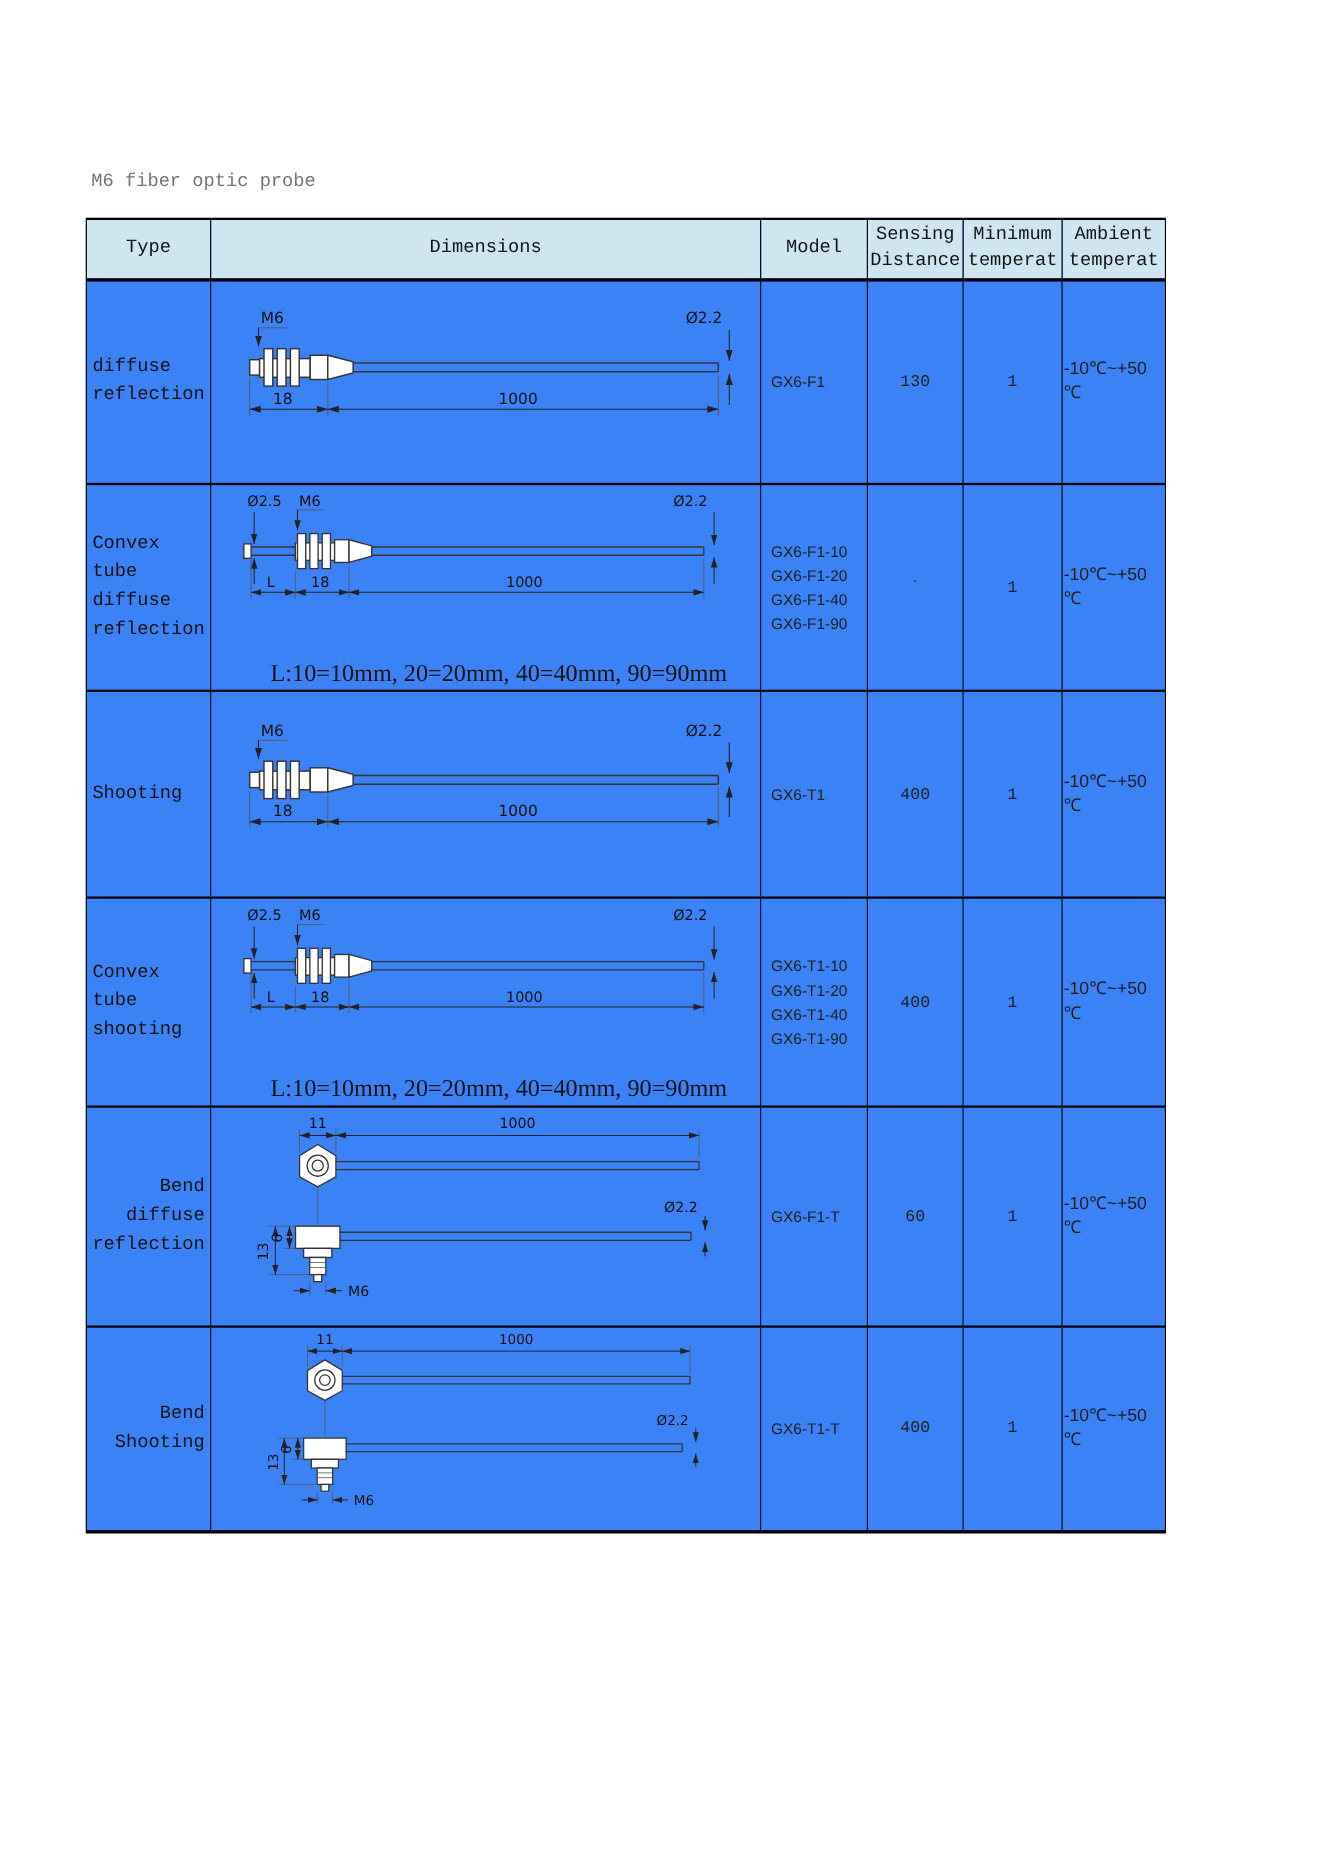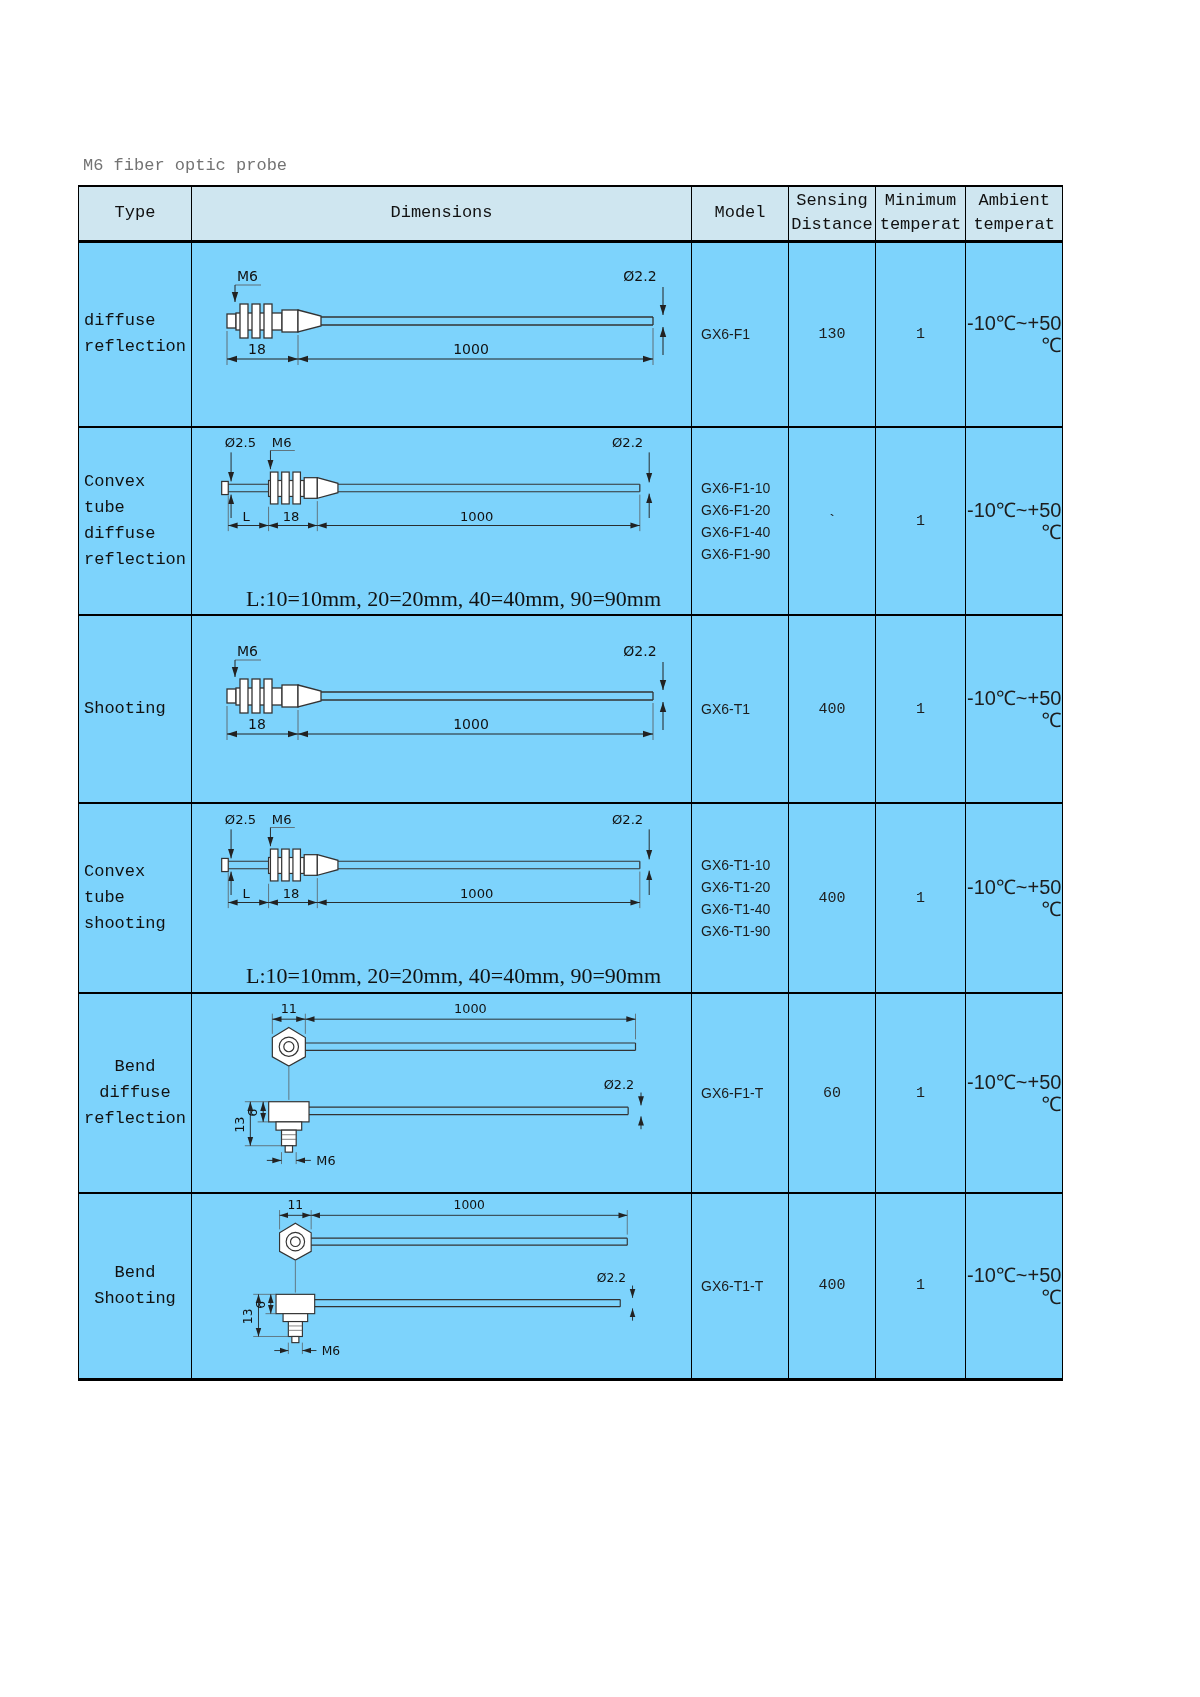--- a/index.html
+++ b/index.html
@@ -6,22 +6,22 @@
   html,body { background:#ffffff; }
   body {
     width:1200px; height:1697px; position:relative;
     font-family:"Liberation Sans", sans-serif; color:#111;
   }
   .doc-title {
     position:absolute; left:83px; top:156px;
     font-family:"Liberation Mono", monospace; font-size:17px; color:#737373;
   }
   table.spec {
-    position:absolute; left:78px; top:185px;
-    border-collapse:collapse; table-layout:fixed; background:#7dd3fc;
+    position:absolute; left:78px; top:198px;
+    border-collapse:collapse; table-layout:fixed; background:#3b82f6;
   }
   th, td { border:1px solid #000; overflow:hidden; }
   thead th {
     border-top:2px solid #000; border-bottom:3px solid #000;
     background:#cfe6f0; height:55px;
     font-family:"Liberation Mono", monospace; font-weight:normal;
     font-size:17px; line-height:24px; color:#111;
     text-align:center; vertical-align:middle; white-space:nowrap;
   }
   tbody td { border-top:2px solid #f97316; border-bottom:2px solid #000; vertical-align:middle; }
@@ -31,31 +31,31 @@
   tr.r3 td { height:188px; }
   tr.r4 td { height:190px; }
   tr.r5 td { height:200px; }
   tr.r6 td { height:186px; }
   .type-cell {
     font-family:"Liberation Mono", monospace; font-size:17px; line-height:26px;
     color:#111; padding:20px 5px;
     overflow-wrap:anywhere; word-wrap:break-word;
   }
   .type-left  { text-align:left; }
-  .type-center{ text-align:center;margin-left:40px; }
+  .type-center{ text-align:right;margin-left:40px; }
   .dim-cell { padding:0; text-align:center; }
   .dim-cell svg { display:block; margin:0 auto; }
   .dim-note {
     font-family:"Liberation Serif", serif; font-size:22px; color:#111;
     text-align:center; margin:8px 0 2px 24px; white-space:nowrap;
   }
   .model-cell { font-size:14px; color:#1d1d1d; padding-left:9px; text-align:left; }
   .model-cell div { line-height:22px; }
   .num-cell { font-size:15px; color:#1d1d1d; text-align:center;font-family:Liberation Mono, monospace; }
-  .amb-cell { font-size:20px; color:#1d1d1d; text-align:right; line-height:22px; padding:0 1px; }
+  .amb-cell { font-size:16px; color:#1d1d1d; text-align:left; line-height:22px; padding:0 1px; }
   
   svg text { font-family:"DejaVu Sans", sans-serif; font-size:14px; fill:#111; }
   .part  { fill:#ffffff; stroke:#333; stroke-width:1.3; }
   .pline { stroke:#333; stroke-width:1.3; fill:none; }
   .thin  { stroke:#555; stroke-width:0.8; fill:none; }
   .diml  { stroke:#222; stroke-width:1; fill:none; }
 </style>
 </head>
 <body>
 

